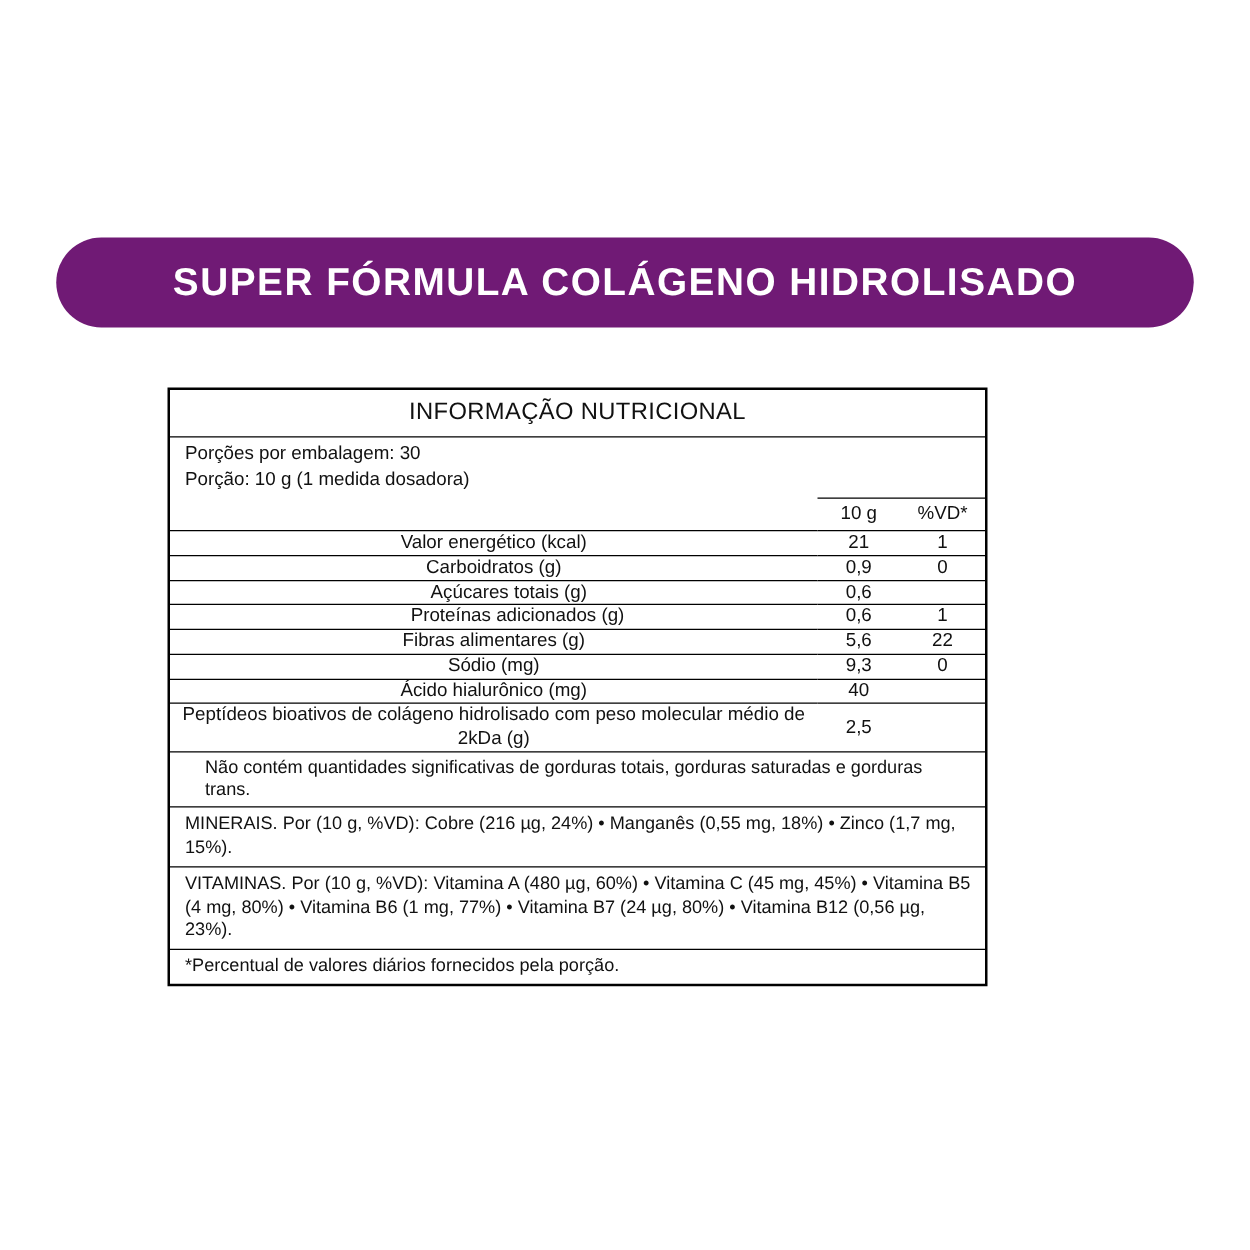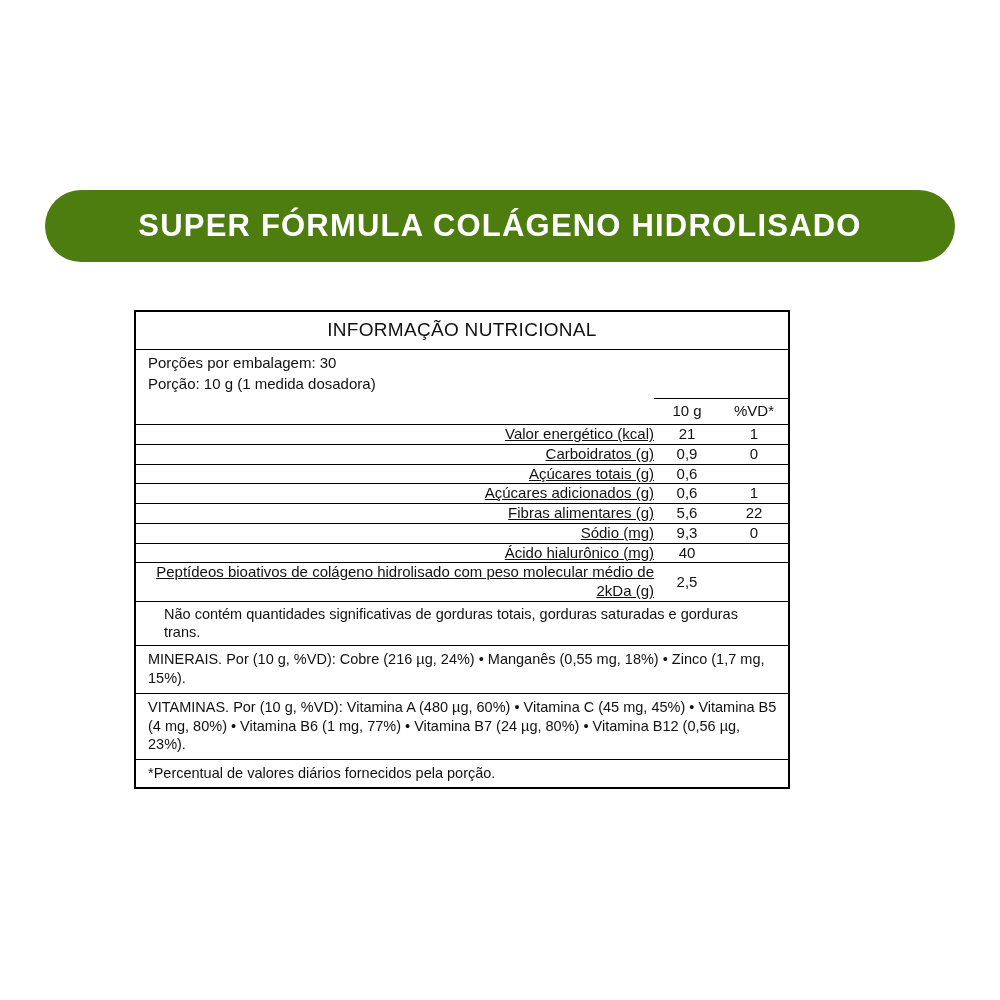--- a/index.html
+++ b/index.html
@@ -84,22 +84,21 @@
     font-weight: normal;
     font-size: 15px;
     vertical-align: middle;
   }
   .col-name { width: auto; }
   .col-amt  { width: 66px; }
   .col-vd   { width: 68px; }
 
   td.name {
     padding: 3px 4px 3px 12px;
-    text-align: right;
-    text-decoration: underline;
+    text-align: center;
   }
   td.amt, td.vd {
     text-align: center;
     padding: 3px 2px;
     border-left: 1px solid #000000;
   }
 
   tr.hdr td {
     padding-top: 3px;
     padding-bottom: 3px;
@@ -132,21 +131,21 @@
     padding: 4px 10px 5px 12px;
     font-size: 14.5px;
   }
   .long-name {
     font-size: 14.2px;
   }
 </style>
 </head>
 <body>
 
-<div class="banner" style="background: #4d7c0f;">
+<div class="banner" style="background: #701a75;">
   <div class="banner-title" style="color: rgb(255, 255, 255);">SUPER FÓRMULA COLÁGENO HIDROLISADO</div>
 </div>
 
 <div class="panel">
 
   <div class="panel-title">INFORMAÇÃO NUTRICIONAL</div>
   <div class="rule"></div>
 
   <div class="servings">
     <div>Porções por embalagem: 30</div>
@@ -178,21 +177,21 @@
         <td class="vd">0</td>
       </tr>
 
       <tr class="line">
         <td class="name indent1">Açúcares totais (g)</td>
         <td class="amt">0,6</td>
         <td class="vd"></td>
       </tr>
 
       <tr class="line">
-        <td class="name indent2">Açúcares adicionados (g)</td>
+        <td class="name indent2">Proteínas adicionados (g)</td>
         <td class="amt">0,6</td>
         <td class="vd">1</td>
       </tr>
 
 
       <tr class="line">
         <td class="name">Fibras alimentares (g)</td>
         <td class="amt">5,6</td>
         <td class="vd">22</td>
       </tr>

